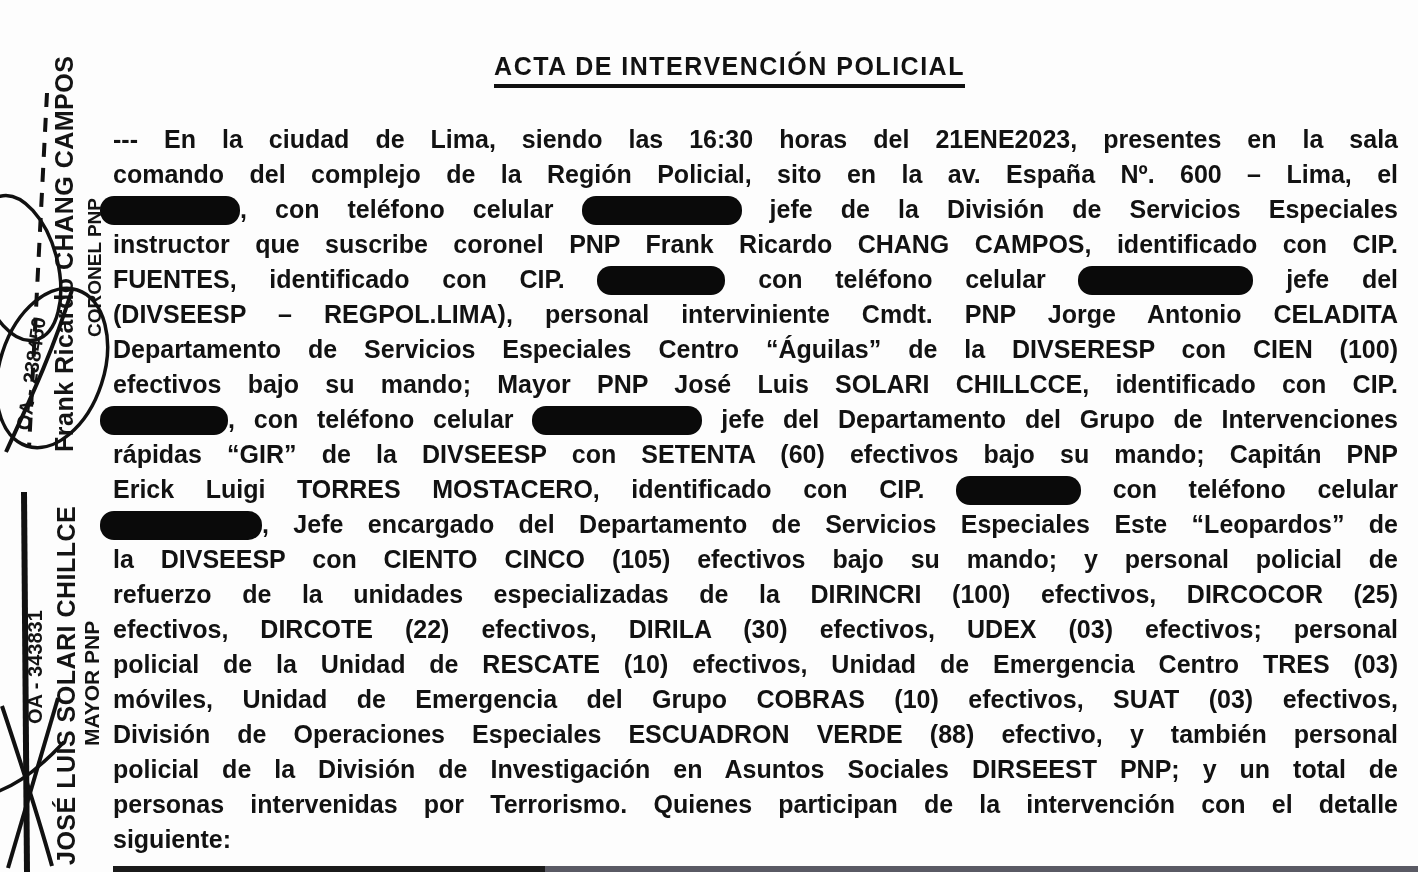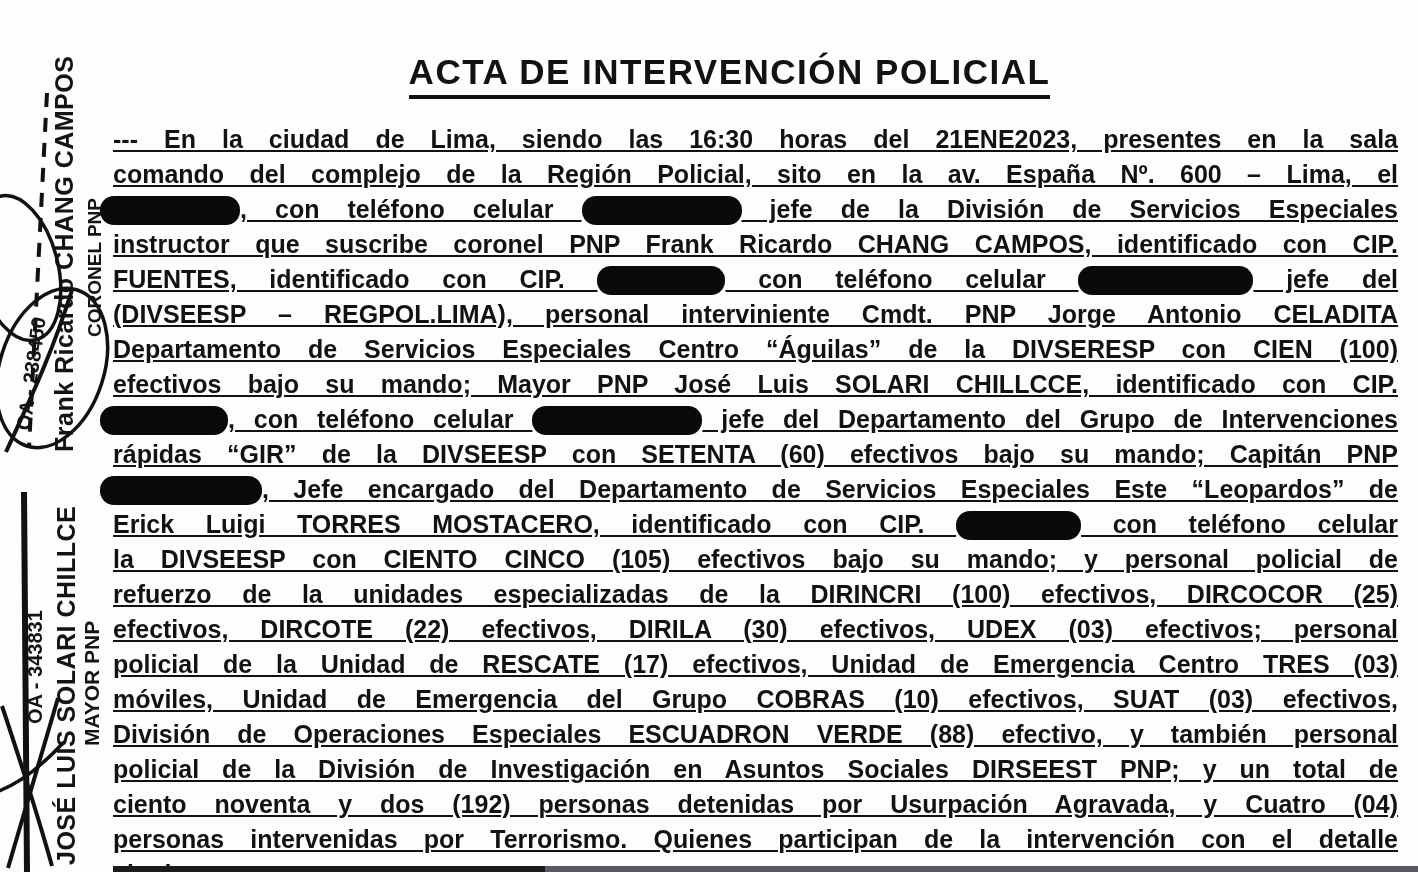--- a/index.html
+++ b/index.html
@@ -12,37 +12,36 @@
     color:#121212;
   }
   
   .title-wrap{
     position:absolute;left:113px;top:52px;width:1285px;
     text-align:center;
   }
   .doc-title{
     display:inline-block;
     transform:translateX(-26px);
-    font-size:35px;font-weight:bold;
+    font-size:25px;font-weight:bold;
     letter-spacing:1.5px;
     border-bottom:4px solid #111;
     padding-bottom:3px;
   }
   
   .doc-body{
     position:absolute;left:113px;top:122px;width:1285px;
     font-size:25px;font-weight:bold;
   }
   .body-line{
     height:35px;line-height:35px;
     text-align:justify;
     text-align-last:justify;
     white-space:normal;
     overflow:visible;
-    text-decoration:underline;
   }
   .body-line.no-justify{text-align:left;text-align-last:left;}
   .redaction{
     display:inline-block;
     height:29px;
     border-radius:14px;
     background:#0a0a0a;
     vertical-align:-7px;
   }
   
@@ -86,30 +85,29 @@
       <div class="body-line"><span>--- En la ciudad de Lima, siendo las 16:30 horas del 21ENE2023, presentes en la sala</span></div>
       <div class="body-line"><span>comando del complejo de la Región Policial, sito en la av. España Nº. 600 – Lima, el</span></div>
       <div class="body-line"><span class="redaction" style="width: 140px; margin-left: -13px;"></span><span>, con teléfono celular </span><span class="redaction" style="width: 160px;"></span><span> jefe de la División de Servicios Especiales</span></div>
       <div class="body-line"><span>instructor que suscribe coronel PNP Frank Ricardo CHANG CAMPOS, identificado con CIP.</span></div>
       <div class="body-line"><span>FUENTES, identificado con CIP. </span><span class="redaction" style="width: 128px;"></span><span> con teléfono celular </span><span class="redaction" style="width: 175px;"></span><span> jefe del</span></div>
       <div class="body-line"><span>(DIVSEESP – REGPOL.LIMA), personal interviniente Cmdt. PNP Jorge Antonio CELADITA</span></div>
       <div class="body-line"><span>Departamento de Servicios Especiales Centro “Águilas” de la DIVSERESP con CIEN (100)</span></div>
       <div class="body-line"><span>efectivos bajo su mando; Mayor PNP José Luis SOLARI CHILLCCE, identificado con CIP.</span></div>
       <div class="body-line"><span class="redaction" style="width: 128px; margin-left: -13px;"></span><span>, con teléfono celular </span><span class="redaction" style="width: 170px;"></span><span> jefe del Departamento del Grupo de Intervenciones</span></div>
       <div class="body-line"><span>rápidas “GIR” de la DIVSEESP con SETENTA (60) efectivos bajo su mando; Capitán PNP</span></div>
+      <div class="body-line"><span>Erick Luigi TORRES MOSTACERO, identificado con CIP. </span><span class="redaction" style="width: 125px;"></span><span> con teléfono celular</span></div>
       <div class="body-line"><span class="redaction" style="width: 162px; margin-left: -13px;"></span><span>, Jefe encargado del Departamento de Servicios Especiales Este “Leopardos” de</span></div>
-      <div class="body-line"><span>Erick Luigi TORRES MOSTACERO, identificado con CIP. </span><span class="redaction" style="width: 125px;"></span><span> con teléfono celular</span></div>
       <div class="body-line"><span>la DIVSEESP con CIENTO CINCO (105) efectivos bajo su mando; y personal policial de</span></div>
       <div class="body-line"><span>refuerzo de la unidades especializadas de la DIRINCRI (100) efectivos, DIRCOCOR (25)</span></div>
       <div class="body-line"><span>efectivos, DIRCOTE (22) efectivos, DIRILA (30) efectivos, UDEX (03) efectivos; personal</span></div>
-      <div class="body-line"><span>policial de la Unidad de RESCATE (17) efectivos, Unidad de Emergencia Centro TRES (03)</span></div>
+      <div class="body-line"><span>policial de la Unidad de RESCATE (10) efectivos, Unidad de Emergencia Centro TRES (03)</span></div>
       <div class="body-line"><span>móviles, Unidad de Emergencia del Grupo COBRAS (10) efectivos, SUAT (03) efectivos,</span></div>
       <div class="body-line"><span>División de Operaciones Especiales ESCUADRON VERDE (88) efectivo, y también personal</span></div>
       <div class="body-line"><span>policial de la División de Investigación en Asuntos Sociales DIRSEEST PNP; y un total de</span></div>
-      <div class="body-line"><span>ciento noventa y dos (192) personas detenidas por Usurpación Agravada, y Cuatro (04)</span></div>
       <div class="body-line"><span>personas intervenidas por Terrorismo. Quienes participan de la intervención con el detalle</span></div>
       <div class="body-line no-justify"><span>siguiente:</span></div>
     </div>
 
   <div class="vtext stamp-name name1">Frank Ricardo CHANG CAMPOS</div>
   <div class="vtext stamp-rank rank1">CORONEL PNP</div>
   <div class="vtext stamp-code code1">OA - 238450</div>
 
   <div class="vtext stamp-name name2">JOSÉ LUIS SOLARI CHILLCE</div>
   <div class="vtext stamp-rank rank2">MAYOR PNP</div>

